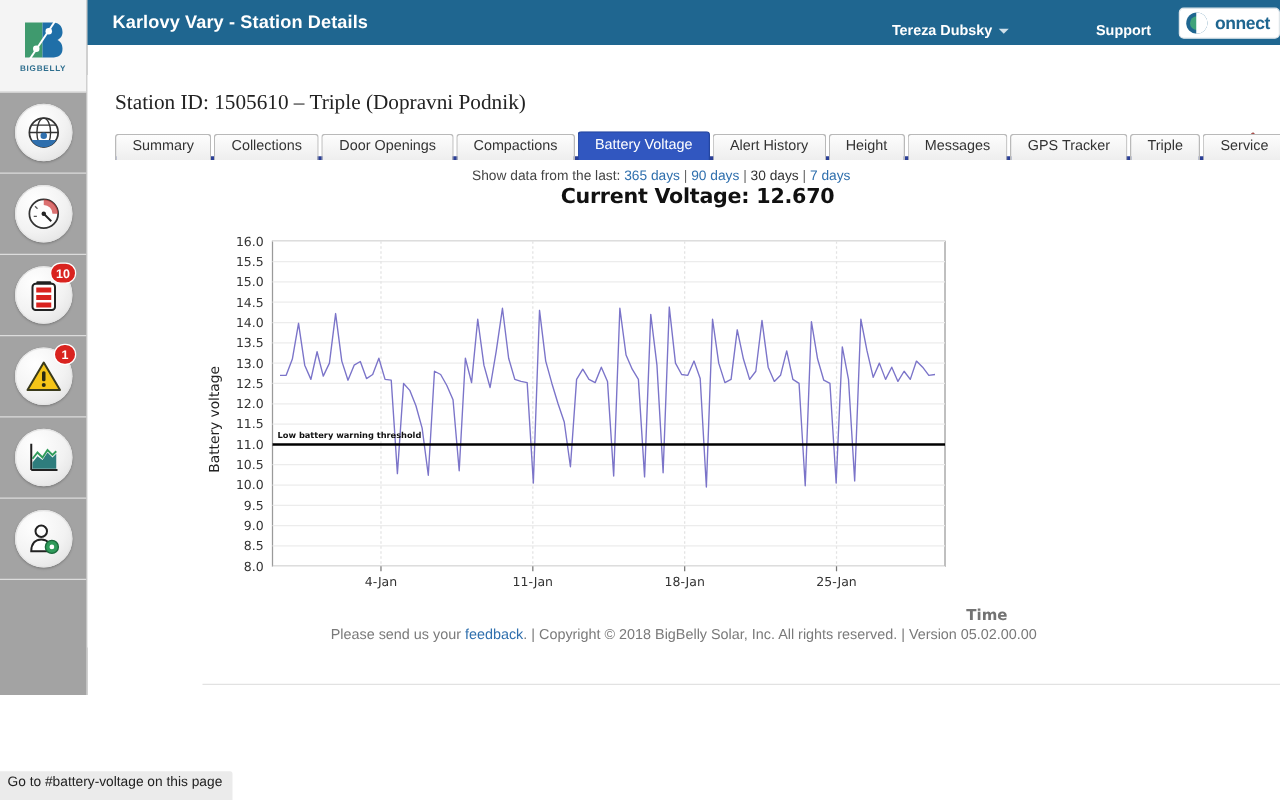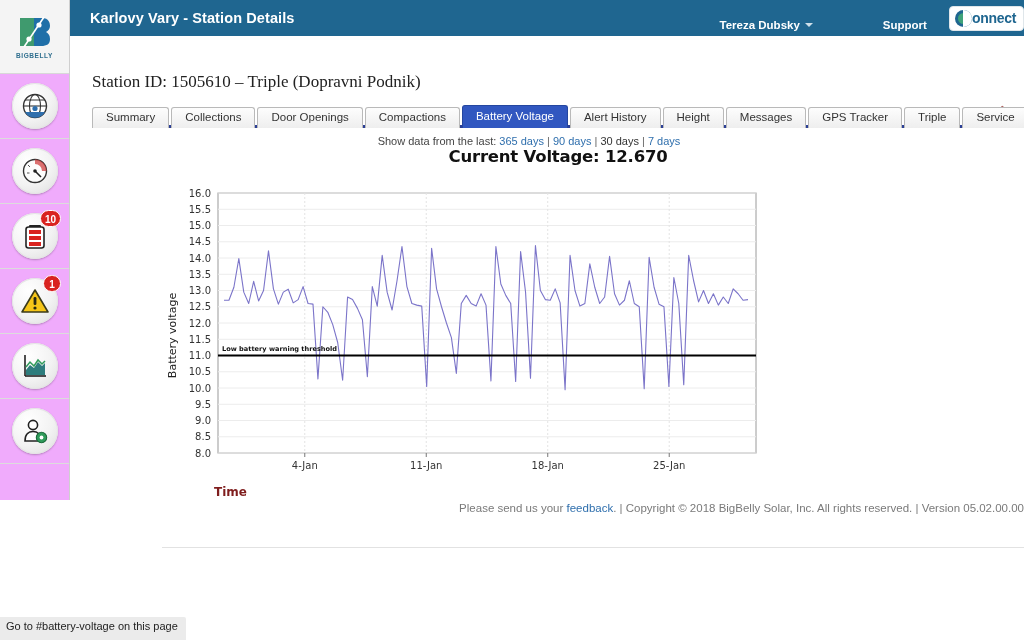--- a/index.html
+++ b/index.html
@@ -6,22 +6,22 @@
   html, body {
     width: 1024px; height: 640px;
     font-family: "Liberation Sans", sans-serif;
     background: #ffffff;
     overflow: hidden;
   }
   #root { position: relative; width: 1024px; height: 640px; background: #fff; }
 
   
   .rail {
-    position: absolute; left: 0; top: 0; width: 70px; height: 500px;
-    background: #f0abfc; border-right: 1px solid #cfcfcf;
+    position: absolute; left: 0; top: 0; width: 70px; height: 556px;
+    background: #a3a3a3; border-right: 1px solid #cfcfcf;
   }
   .rail-logo {
     height: 74px; background: #f4f4f4; border-bottom: 1px solid #d8d8d8;
     display: flex; flex-direction: column; align-items: center; justify-content: center;
   }
   .rail-logo .bb-word {
     font-size: 6.5px; letter-spacing: .6px; color: #2e6e8e; font-weight: bold; margin-top: 2px;
   }
   .rail-item {
     position: relative; height: 65px; display: flex; align-items: center; justify-content: center;
@@ -47,21 +47,21 @@
   }
   .topbar-title {
     color: #fff; font-size: 14.5px; font-weight: bold; margin-left: 20px; letter-spacing: .1px;
   }
   .topbar-right { margin-left: auto; display: flex; align-items: flex-end; gap: 22px; padding-right: 0; }
   .topbar-user { color: #fff; font-size: 11.5px; font-weight: bold; display: flex; align-items: center; gap: 5px; }
   .caret { width: 0; height: 0; border-left: 4px solid transparent; border-right: 4px solid transparent; border-top: 4px solid #cfe0ea; }
   .topbar-support { color: #fff; font-size: 11.5px; font-weight: bold; margin-left: 48px; }
   .connect-logo {
     background: #fff; border-radius: 4px; padding: 3px 7px 3px 5px;
-    display: flex; align-items: center; gap: 0; border: 1px solid #dfe6ea;
+    display: flex; align-items: center; gap: 6px; border: 1px solid #dfe6ea;
   }
   .connect-c {
     width: 17px; height: 17px; border-radius: 50%;
     background: #1f6690; position: relative; display: inline-block;
   }
   .connect-c::after {
     content: ""; position: absolute; left: 3px; top: 3px; width: 11px; height: 11px;
     border-radius: 50%; background: #3fa37a;
   }
   .connect-c::before {
@@ -110,29 +110,29 @@
     text-align: center; font-size: 16.5px; font-weight: bold; color: #111;
     font-family: "DejaVu Sans", sans-serif; letter-spacing: -.2px; margin-left: 22px;
   }
   .ylabel {
     position: absolute; left: 6px; top: 162px; transform: rotate(-90deg) translate(-50%,0);
     transform-origin: left center; font-size: 11px; color: #222; white-space: nowrap;
     font-family: "DejaVu Sans", sans-serif;
   }
   .plot-svg { position: absolute; left: 0; top: 18px; }
   .xlabel {
-    position: absolute; left: 0; right: 0; top: 318px; text-align: left;
-    font-size: 12px; font-weight: bold; color: #7f1d1d; font-family: "DejaVu Sans", sans-serif;
+    position: absolute; left: 0; right: 0; top: 318px; text-align: right;
+    font-size: 12px; font-weight: bold; color: #737373; font-family: "DejaVu Sans", sans-serif;
     margin-left: 48px;
   }
 
   
   .foot-rule { position: absolute; left: 92px; top: 487px; width: 900px; height: 1px; background: #e2e2e2; }
   .footer {
-    position: absolute; left: 70px; top: 502px; width: 954px; text-align: right;
+    position: absolute; left: 70px; top: 502px; width: 954px; text-align: center;
     font-size: 11.5px; color: #7a7a7a;
   }
   .footer a { color: #2f6fad; text-decoration: none; }
 
   
   .statusbar {
     position: absolute; left: 0; bottom: 0; background: #ebebeb;
     font-size: 11px; color: #222; padding: 3px 8px 8px 6px; border-top-right-radius: 2px;
     z-index: 20;
   }

